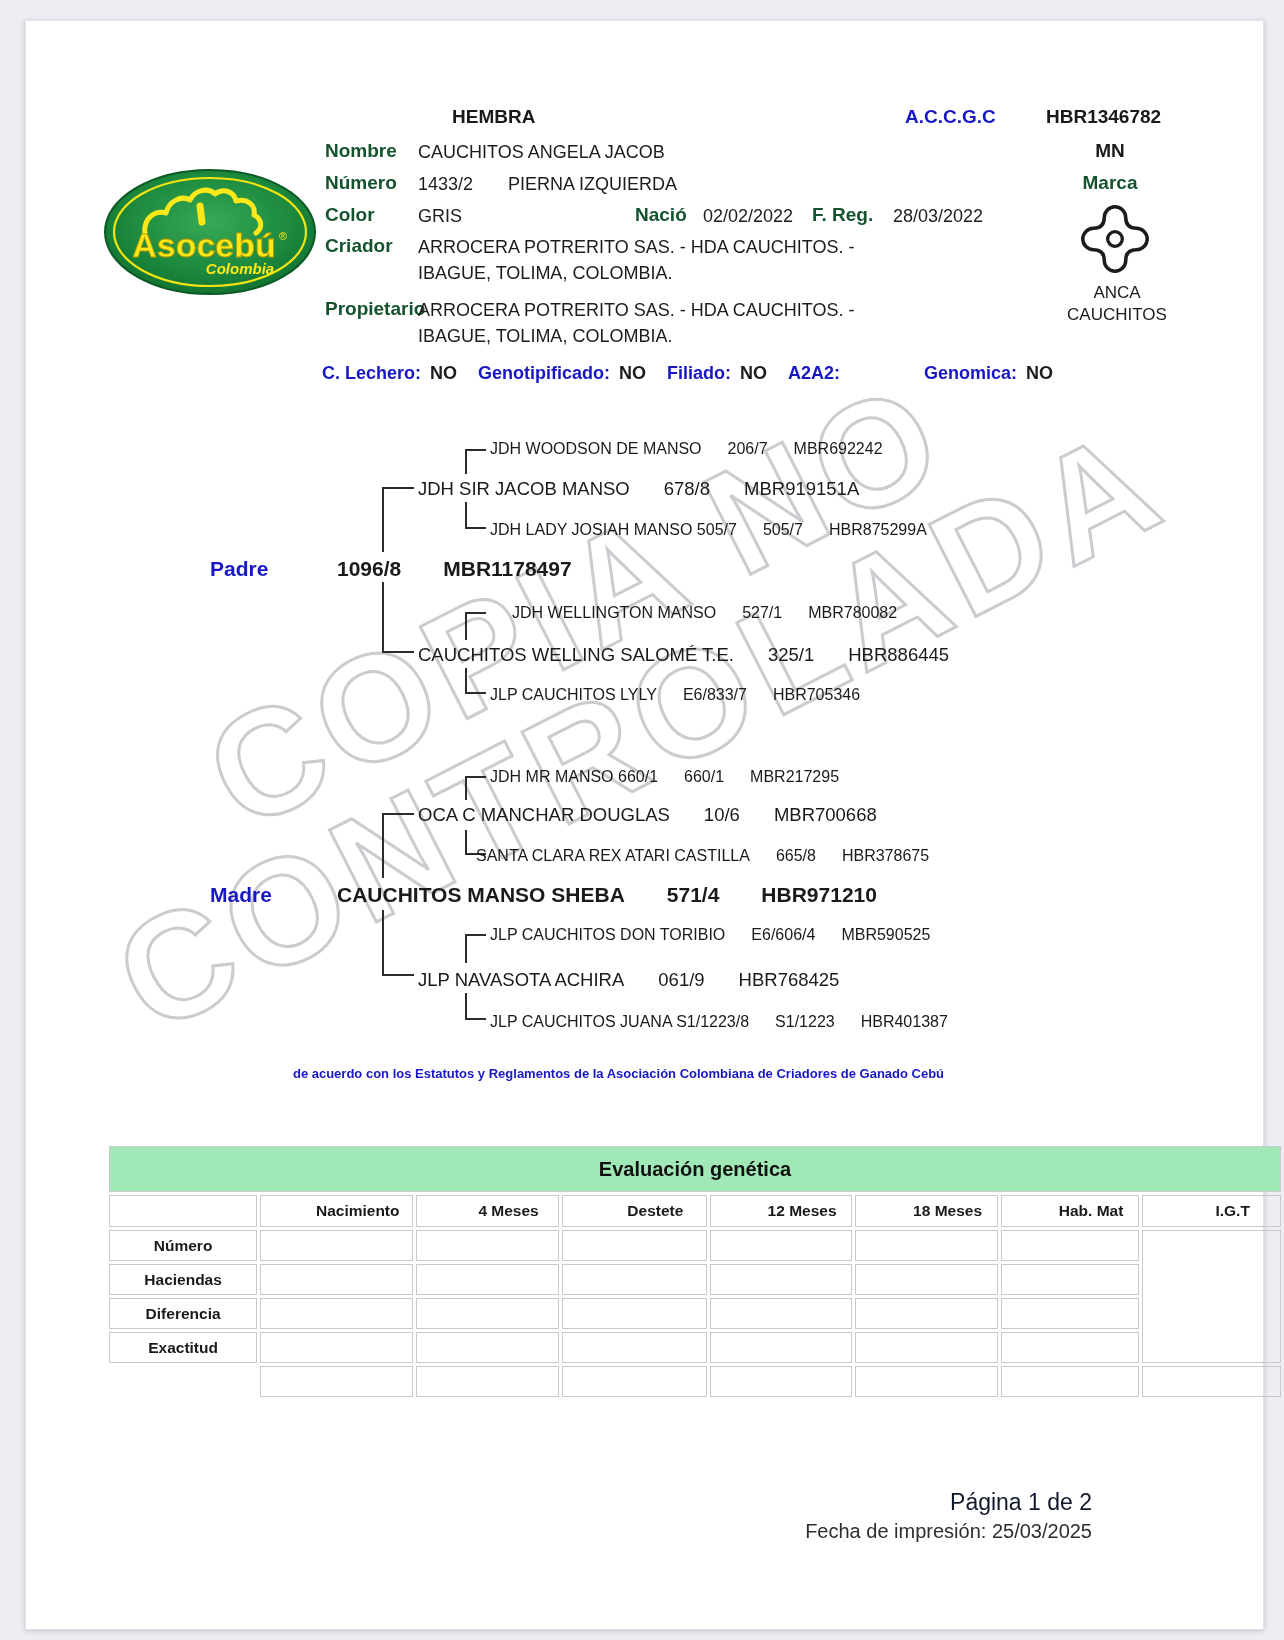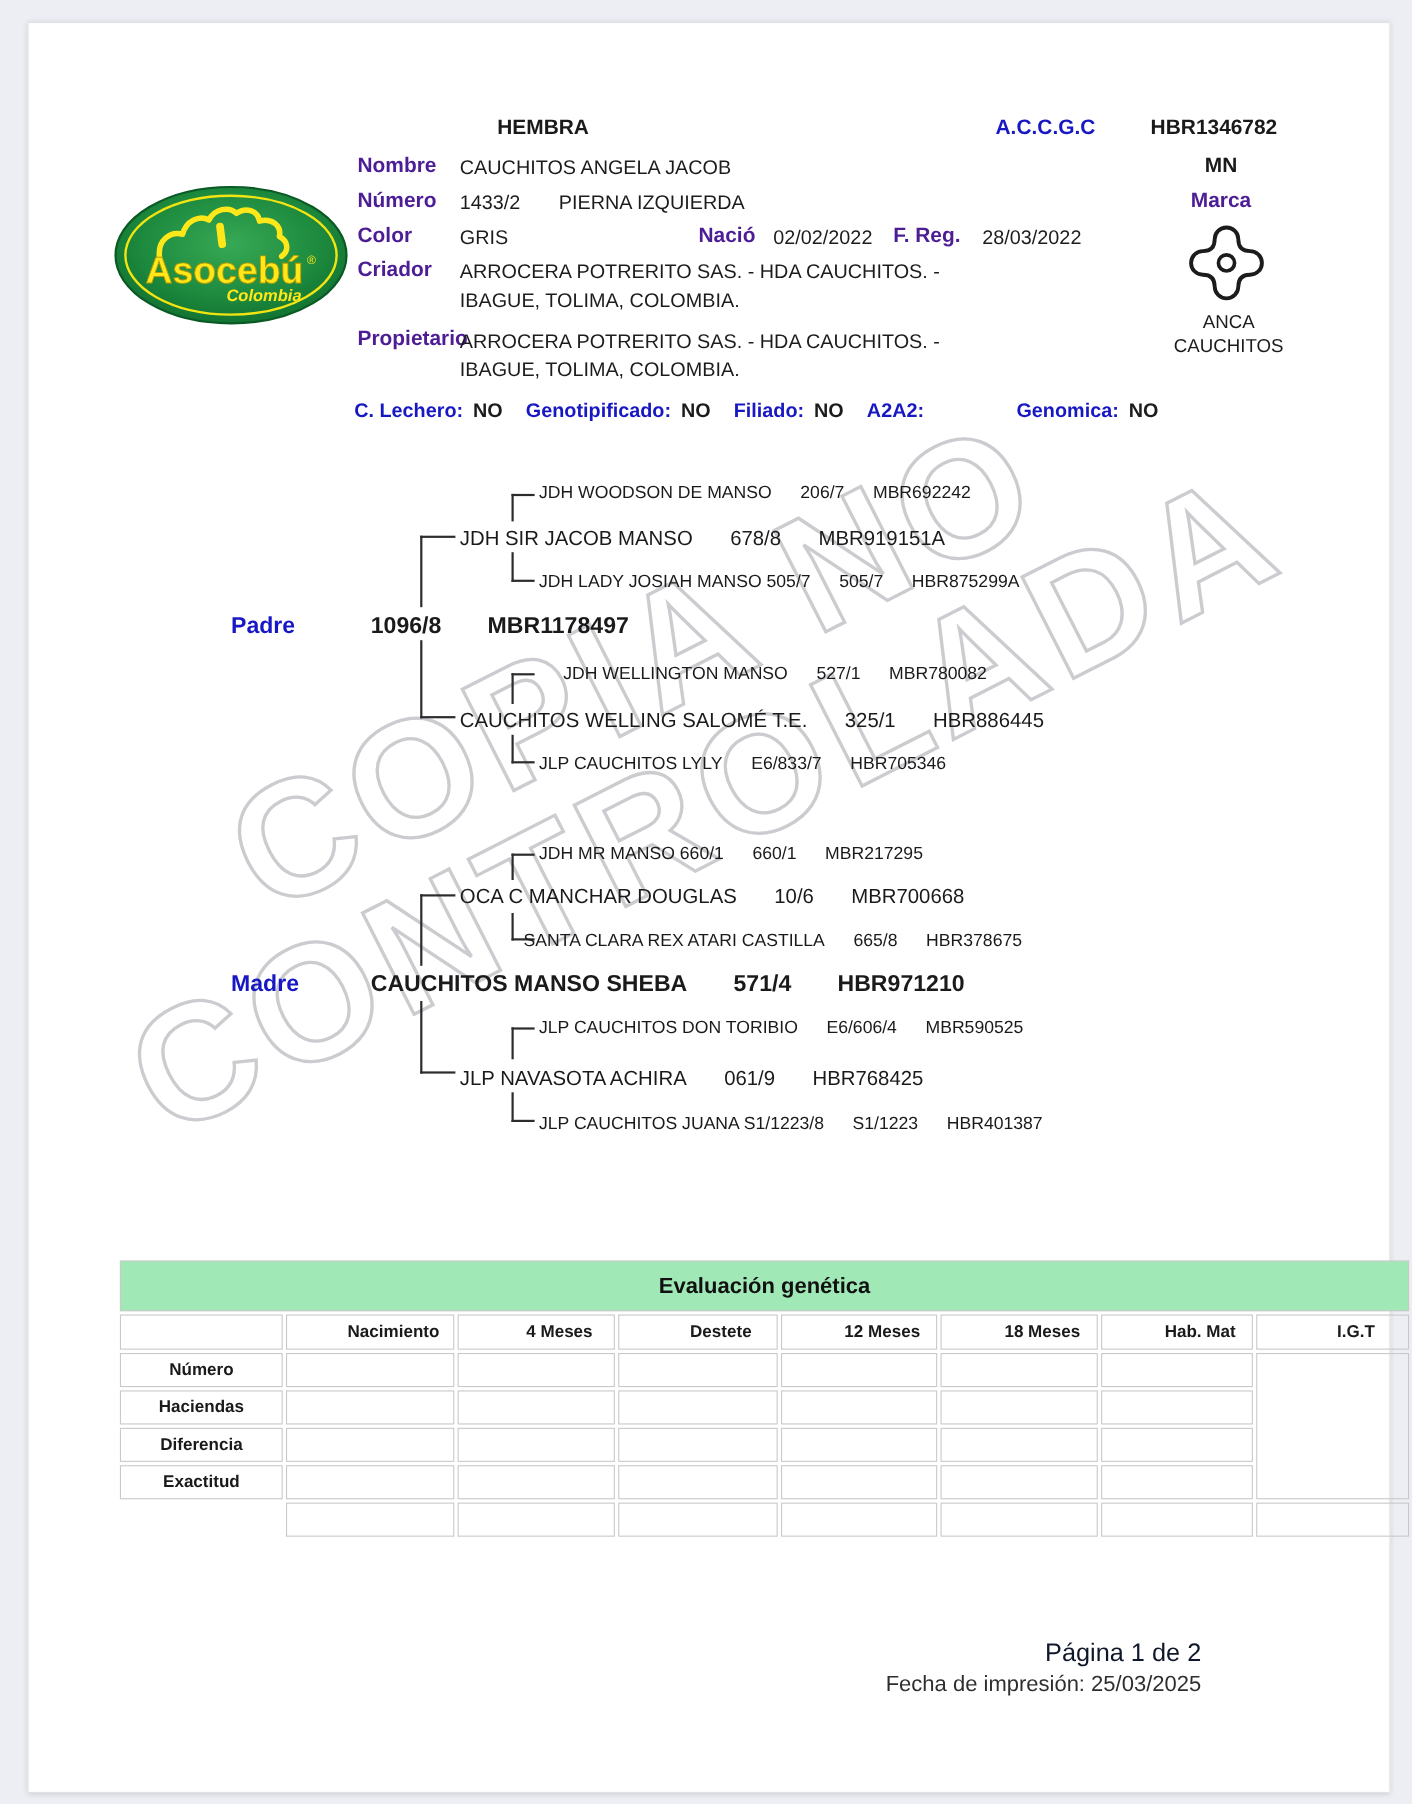--- a/index.html
+++ b/index.html
@@ -10,21 +10,21 @@
     color:#1a1a1a;overflow:hidden;
   }
   .page{
     position:absolute;left:25px;top:20px;width:1237px;height:1608px;
     background:#ffffff;border:1px solid #e2e2e6;
     box-shadow:0 1px 5px rgba(60,60,80,.25);
   }
   .abs{position:absolute;white-space:nowrap;}
   .blue{color:#1717c3;}
   .hdr{font-size:19px;font-weight:bold;line-height:22px;}
-  .lbl{font-size:19px;font-weight:bold;line-height:22px;color:#4c1d95;}
+  .lbl{font-size:19px;font-weight:bold;line-height:22px;color:#14532d;}
   .val{font-size:18px;line-height:22px;color:#1c1c1c;}
   .flags{display:flex;align-items:baseline;font-size:18px;font-weight:bold;line-height:22px;}
   .flags .fl{margin-right:21px;display:flex;}
   .flags .fl .v{margin-left:9px;color:#1c1c1c;}
   
   .prow{display:flex;align-items:baseline;white-space:nowrap;}
   .prow span{display:inline-block;}
   .g3{font-size:16px;line-height:20px;}
   .g3 span{margin-right:26px;}
   .g2{font-size:18.5px;line-height:23px;}
@@ -231,20 +231,21 @@
     <span>061/9</span>
     <span>HBR768425</span>
 </div>
 <div class="abs prow g3" style="left:490px;top:1012px;">
   <span>JLP CAUCHITOS JUANA S1/1223/8</span>
     <span>S1/1223</span>
     <span>HBR401387</span>
 </div>
 
 <div class="abs accept" style="top:1064px;">
+  <div>de acuerdo con los Estatutos y Reglamentos de la Asociación Colombiana de Criadores de Ganado Cebú</div>
 </div>
 
 <table class="eval">
   <tbody>
       <tr>
         <td class="title" colspan="8">Evaluación genética</td>
       </tr>
   <tr>
     <td class="ch c0"></td>
     <td class="ch cd">Nacimiento</td>

